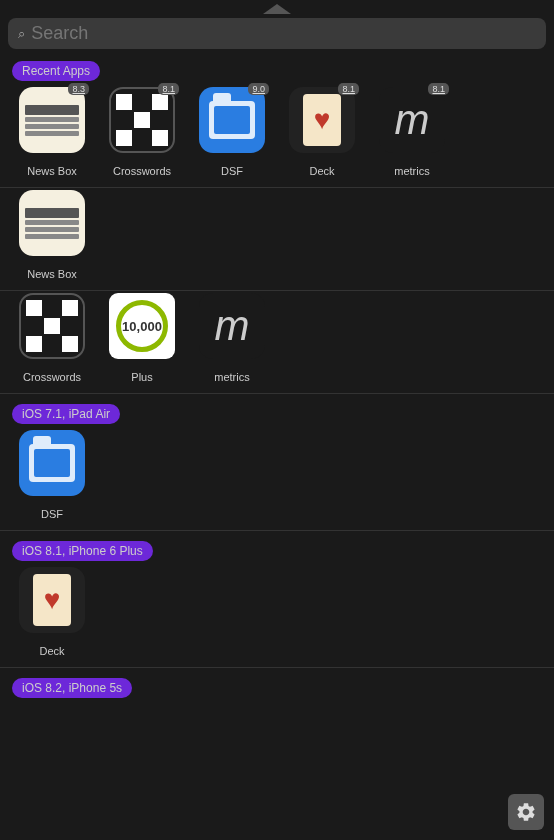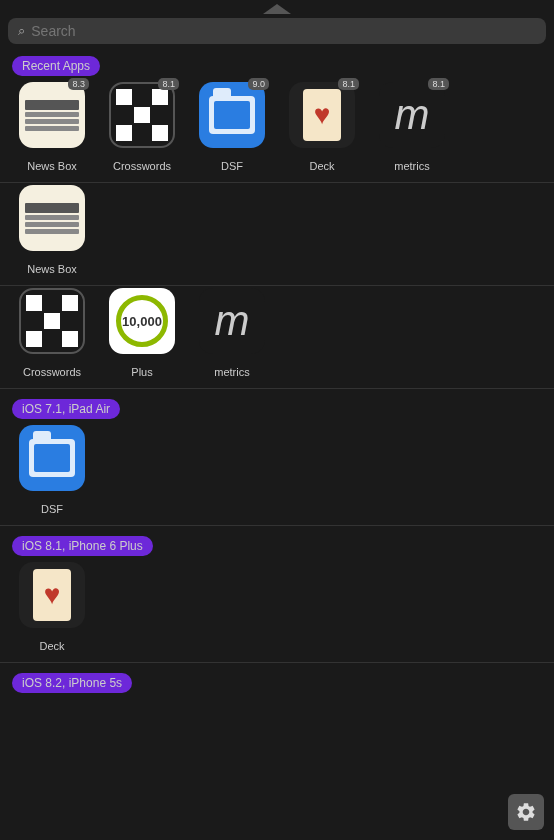--- a/index.html
+++ b/index.html
@@ -40,21 +40,21 @@
     }
     .search-bar .search-icon-unicode {
       color: #aaa;
       font-size: 13px;
     }
     .search-bar input {
       background: transparent;
       border: none;
       outline: none;
       color: #fef9c3;
-      font-size: 14px;
+      font-size: 18px;
       width: 100%;
     }
 
     
     .section-label {
       display: inline-block;
       background: #6d28d9;
       color: #ccc;
       font-size: 12px;
       border-radius: 10px;
@@ -99,20 +99,21 @@
 
     .version-badge {
       position: absolute;
       top: -4px;
       right: -4px;
       background: #555;
       color: #ddd;
       font-size: 9px;
       border-radius: 5px;
       padding: 1px 4px;
+      text-decoration: underline;
     }
 
     .app-label {
       font-size: 11px;
       color: #ccc;
       text-align: center;
       margin-top: 12px;
     }
 
     
@@ -135,20 +136,21 @@
       background: #2a7de1;
     }
     .icon-deck {
       background: #c0392b;
     }
     .icon-metrics {
       background: #1a1a1a;
     }
     .icon-steps {
       background: #fca5a5;
+      border-radius: 9px;
     }
 
     
     .gear-btn {
       position: absolute;
       bottom: 10px;
       right: 10px;
       background: #555;
       border-radius: 6px;
       width: 36px;

